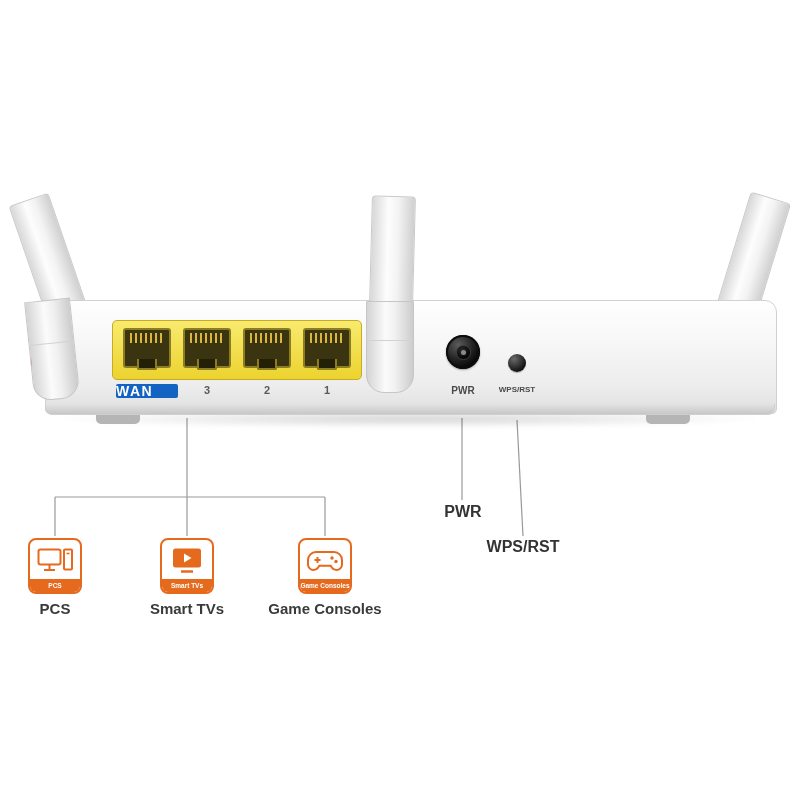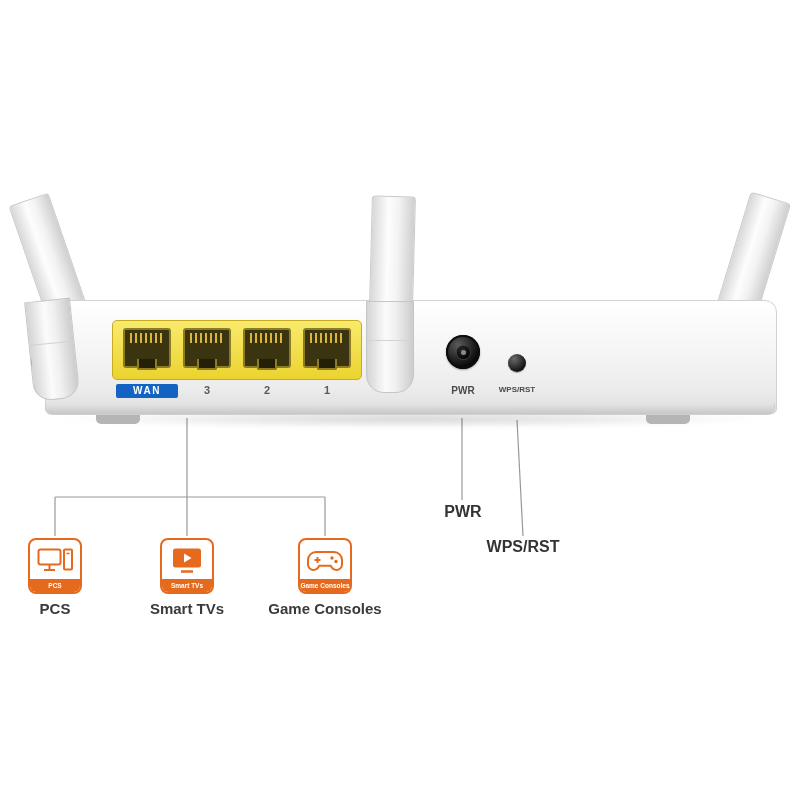--- a/index.html
+++ b/index.html
@@ -38,21 +38,21 @@
   .ports{position:absolute;left:112px;top:320px;width:250px;height:60px;box-sizing:border-box;
          background:linear-gradient(180deg,#f8ea6e,#ecd32f);border:1px solid #c8ab20;border-radius:5px;
          display:flex;justify-content:space-between;padding:7px 10px 11px 10px;}
   .port{width:48px;height:40px;background:#3b3410;border:2px solid #8d7d22;border-radius:3px;position:relative;box-sizing:border-box;}
   .port::before{content:'';position:absolute;top:3px;left:5px;right:5px;height:10px;
          background:repeating-linear-gradient(90deg,#dcb53d 0 2px,#3b3410 2px 5px);}
   .port::after{content:'';position:absolute;bottom:-4px;left:50%;transform:translateX(-50%);
          width:16px;height:9px;background:#241f07;border:2px solid #8d7d22;border-top:none;border-radius:0 0 2px 2px;}
 
   .wan-tag{position:absolute;left:116px;top:384px;width:62px;height:14px;background:#1263c2;color:#fff;
-           font-size:10px;font-weight:bold;line-height:14px;text-align:center;letter-spacing:1.5px;border-radius:2px;}
+           font-size:14px;font-weight:bold;line-height:14px;text-align:left;letter-spacing:1.5px;border-radius:2px;}
   .port-num{position:absolute;top:384px;width:20px;text-align:center;font-size:11px;font-weight:bold;color:#5a5a5a;}
   .num-3{left:197px;} .num-2{left:257px;} .num-1{left:317px;}
 
   
   .pwr-jack{position:absolute;left:446px;top:335px;width:34px;height:34px;border-radius:50%;
             background:radial-gradient(circle at 36% 30%,#5c5c5c 0%,#222 45%,#000 78%);
             box-shadow:inset 0 0 0 2px #0c0c0c,0 1px 2px rgba(0,0,0,0.35);}
   .pwr-hole{position:absolute;left:50%;top:50%;width:15px;height:15px;margin:-7.5px 0 0 -7.5px;border-radius:50%;
             background:radial-gradient(circle at 40% 35%,#2e2e2e,#000 75%);border:1px solid #3c3c3c;box-sizing:border-box;}
   .pwr-pin{position:absolute;left:50%;top:50%;width:5px;height:5px;margin:-2.5px 0 0 -2.5px;border-radius:50%;background:#8a8a8a;}

